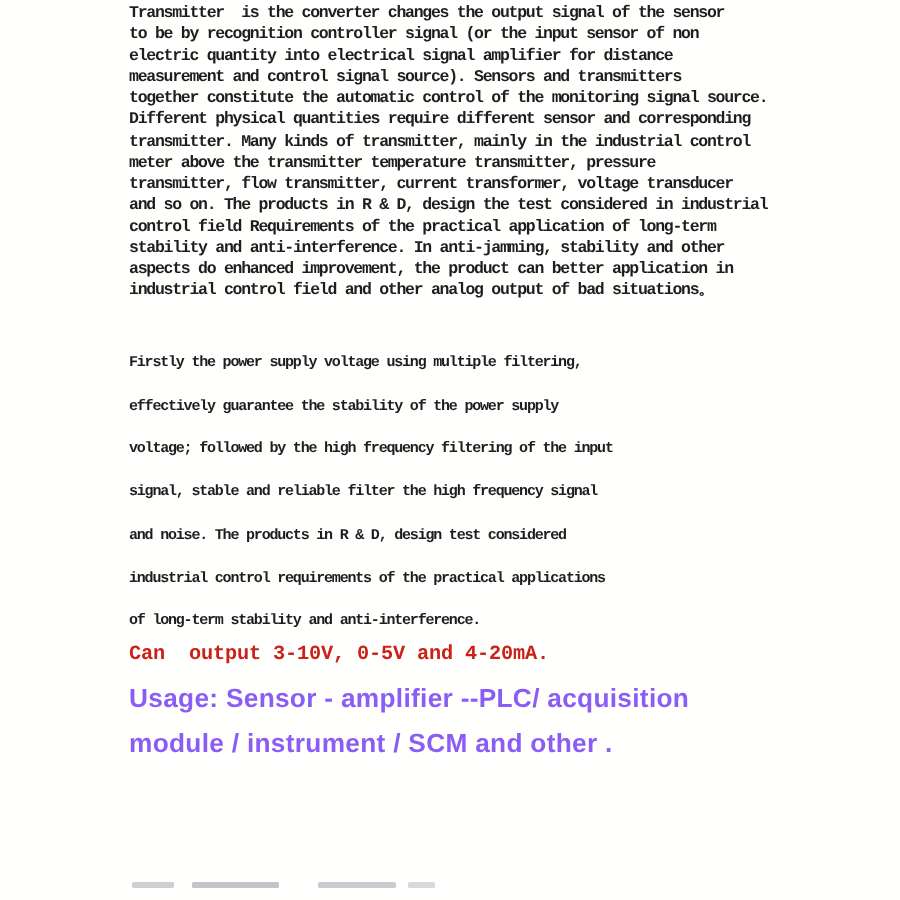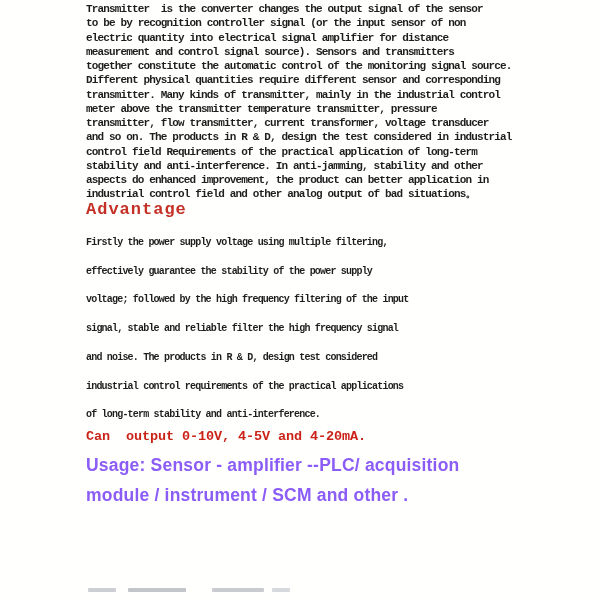--- a/index.html
+++ b/index.html
@@ -114,31 +114,30 @@
 Different physical quantities require different sensor and corresponding
 transmitter. Many kinds of transmitter, mainly in the industrial control
 meter above the transmitter temperature transmitter, pressure
 transmitter, flow transmitter, current transformer, voltage transducer
 and so on. The products in R &amp; D, design the test considered in industrial
 control field Requirements of the practical application of long-term
 stability and anti-interference. In anti-jamming, stability and other
 aspects do enhanced improvement, the product can better application in
 industrial control field and other analog output of bad situations。</p>
 
-  <h2 class="txt advantage-heading">Advantage</h2>
 
   <p class="txt advantage-body">Firstly the power supply voltage using multiple filtering,
 effectively guarantee the stability of the power supply
 voltage; followed by the high frequency filtering of the input
 signal, stable and reliable filter the high frequency signal
 and noise. The products in R &amp; D, design test considered
 industrial control requirements of the practical applications
 of long-term stability and anti-interference.</p>
 
-  <p class="txt output-line">Can  output 0-10V, 4-5V and 4-20mA.</p>
+  <p class="txt output-line">Can  output 3-10V, 0-5V and 4-20mA.</p>
 
   <p class="txt usage-line">Usage: Sensor - amplifier --PLC/ acquisition
 module / instrument / SCM and other .</p>
 
 
   <div class="cutoff-strip">
     <div class="cutoff-seg seg1"></div>
     <div class="cutoff-seg seg2"></div>
     <div class="cutoff-seg seg3"></div>
     <div class="cutoff-seg seg4"></div>

